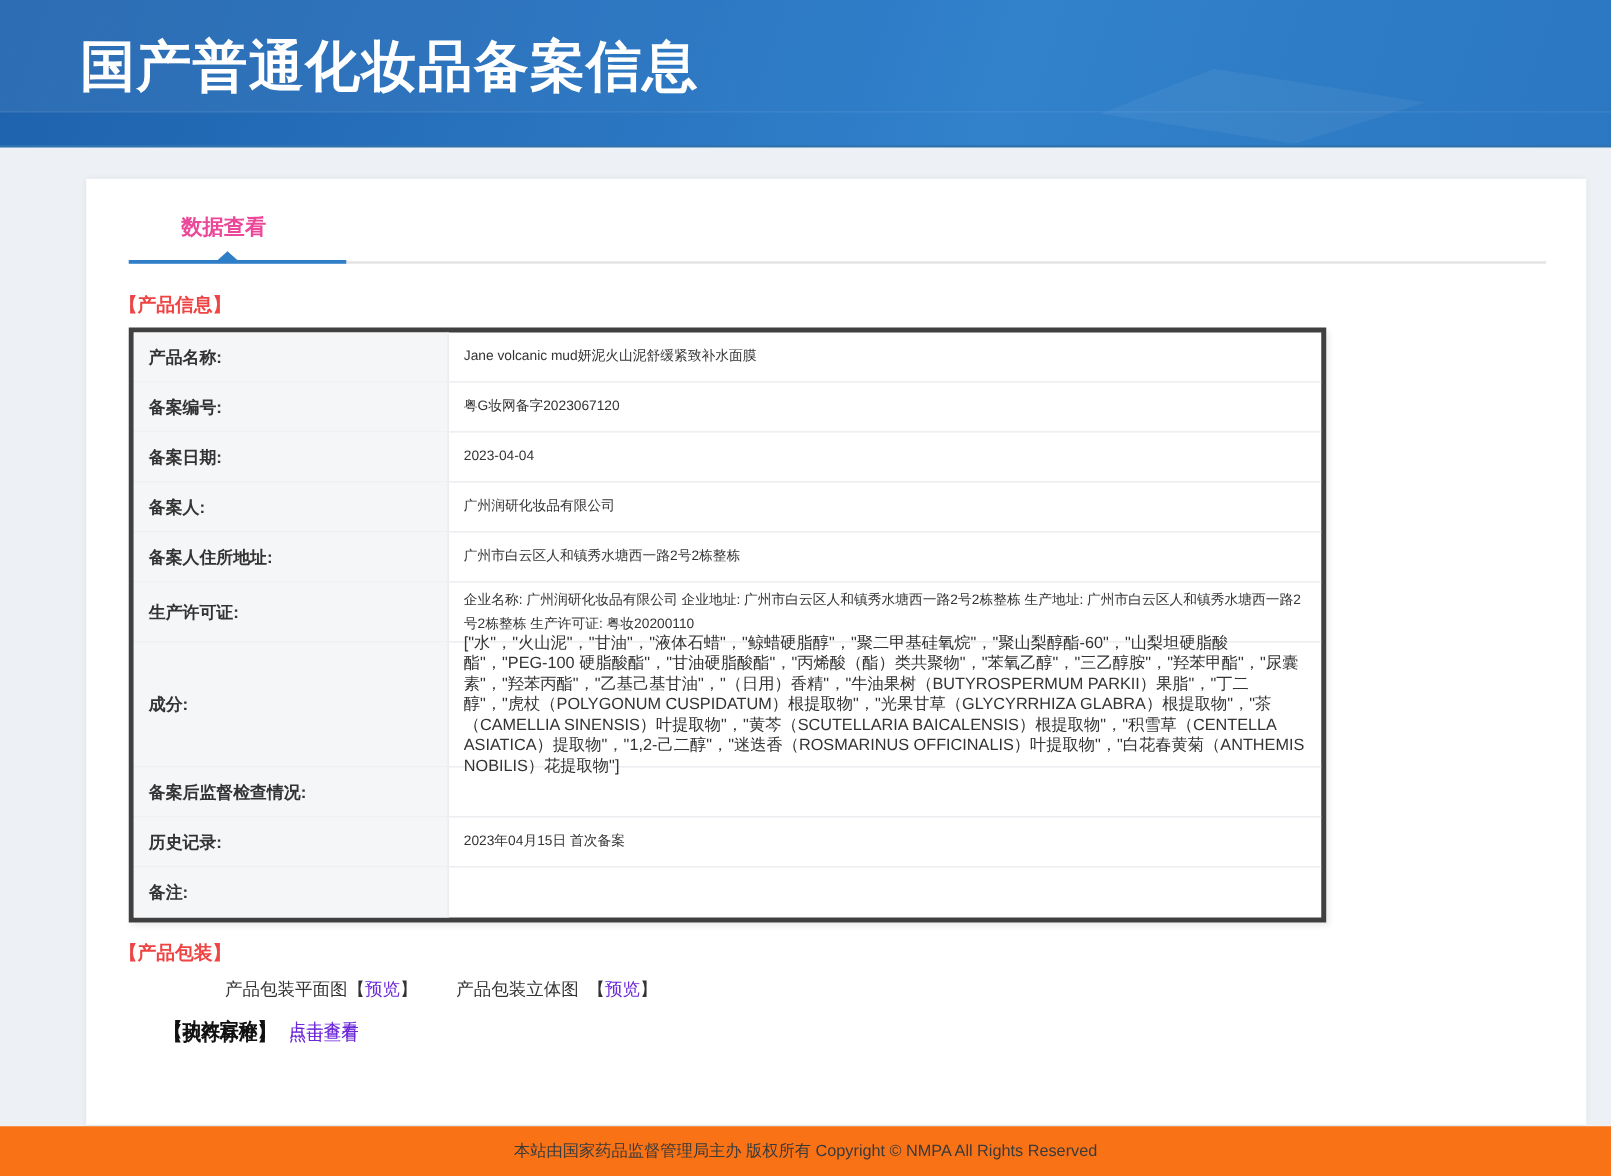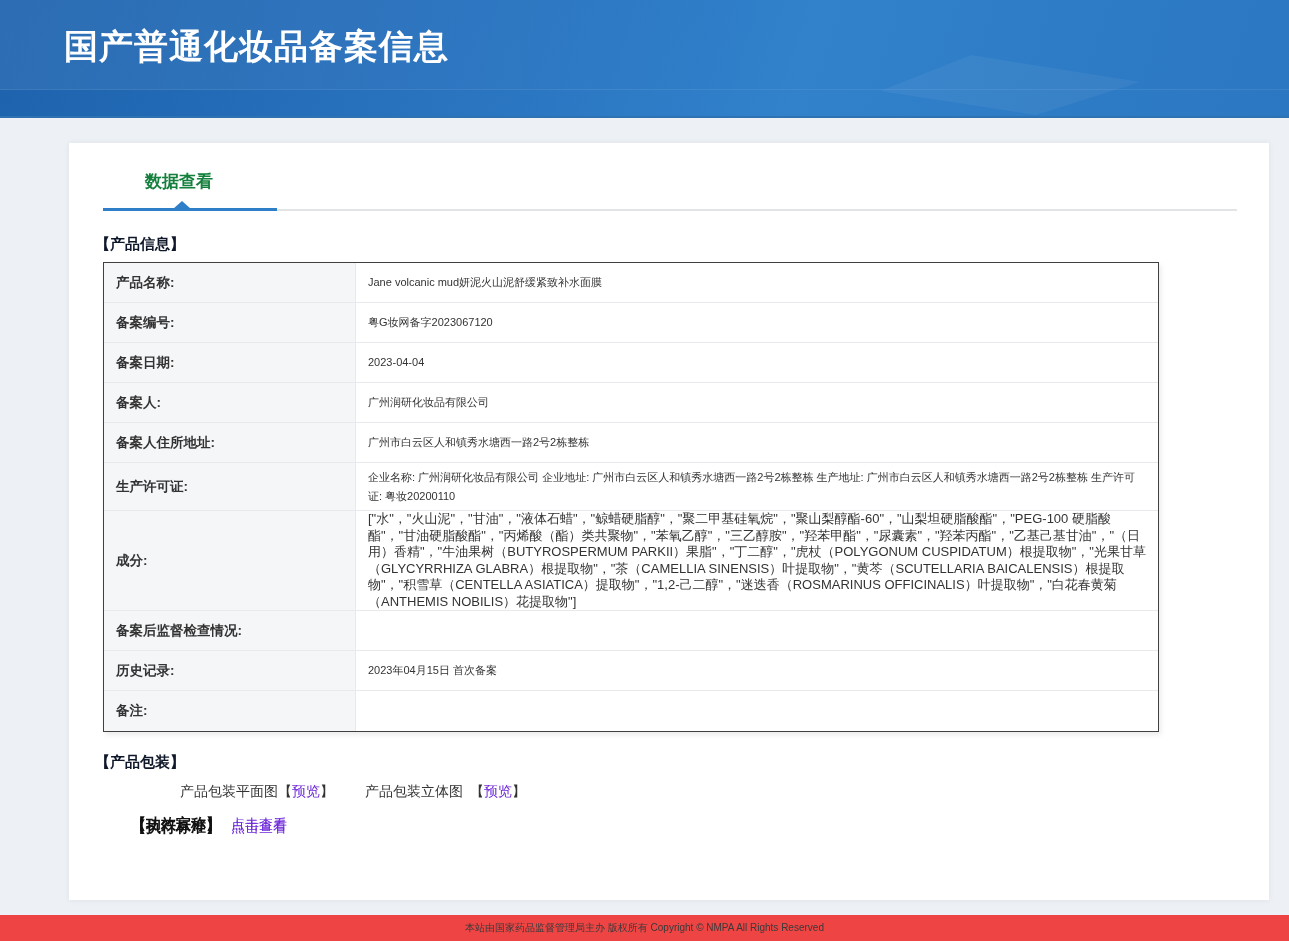--- a/index.html
+++ b/index.html
@@ -9,44 +9,44 @@
 
   
   .banner { position:absolute; top:0; left:0; width:1289px; height:118px;
             background:linear-gradient(108deg,#1d62ad 0%, #2a74c0 38%, #3181cb 62%, #2c77c1 100%);
             border-bottom:2px solid #2f72b2; }
   .banner-shine { position:absolute; top:0; left:0; width:100%; height:90px;
             background:linear-gradient(100deg, rgba(255,255,255,0.07), rgba(255,255,255,0) 55%);
             border-bottom:1px solid rgba(255,255,255,0.08); }
   .banner-poly { position:absolute; top:55px; left:880px; width:260px; height:60px;
             background:rgba(255,255,255,0.05); clip-path:polygon(0 60%, 35% 0, 100% 45%, 60% 100%); }
-  .banner-title { position:absolute; left:64px; top:24px; font-size:34px; font-weight:700;
+  .banner-title { position:absolute; left:64px; top:24px; font-size:44px; font-weight:700;
             color:#ffffff; letter-spacing:1px; }
 
   
   .card { position:absolute; left:69px; top:143px; width:1200px; height:757px;
           background:#ffffff; box-shadow:0 0 6px rgba(0,0,0,0.07); }
 
   
   .tab-label { position:absolute; left:76px; top:27px; font-size:17px; font-weight:700;
-               color:#15803d; cursor:pointer; }
+               color:#ec4899; cursor:pointer; }
   .tab-line { position:absolute; left:34px; top:66px; width:1134px; height:2px; background:#e3e4e6; }
   .tab-line-active { position:absolute; left:0; top:-1px; width:174px; height:3px; background:#2e7ec8; }
   .tab-arrow { position:absolute; left:70px; top:-8px; width:0; height:0;
                border-left:9px solid transparent; border-right:9px solid transparent;
                border-bottom:8px solid #2e7ec8; }
 
   
-  .section-title { position:absolute; font-size:15px; font-weight:700; color:#0f172a; }
+  .section-title { position:absolute; font-size:15px; font-weight:700; color:#ef4444; }
   .st-product   { left:26px; top:92px; }
   .st-packaging { left:26px; top:610px; }
 
   
-  .info-table { position:absolute; left:34px; top:119px; width:1056px;
-                border:1px solid #404040; background:#ffffff;
+  .info-table { position:absolute; left:34px; top:119px; width:958px;
+                border:4px solid #404040; background:#ffffff;
                 box-shadow:2px 3px 5px rgba(0,0,0,0.08); }
   .row { display:flex; border-bottom:1px solid #e7e9ed; }
   .row:last-child { border-bottom:none; }
   .cell-label { width:252px; min-width:252px; background:#f5f6f8; border-right:1px solid #e7e9ed;
                 display:flex; align-items:center; padding:0 12px;
                 font-size:13.5px; font-weight:700; color:#333333; }
   .cell-value { flex:1; display:flex; align-items:center; padding:3px 12px;
                 font-size:11px; color:#333333; line-height:19px; }
   .h40 { height:40px; } .h48 { height:48px; } .h100 { height:100px; }
   .ingredients .cell-value { font-size:13px; line-height:16.5px; padding:4px 12px; }
@@ -57,23 +57,23 @@
   .pack-item + .pack-item { margin-left:31px; }
   .pack-gap { margin-left:7px; }
   .bracket { color:#333333; font-weight:400; }
   a.preview-link, a.view-link { color:#6d28d9; text-decoration:none; cursor:pointer; }
   .inline-line { position:absolute; left:26px; font-size:15px; color:#111111; font-weight:700;margin-left:36px; }
   .line-standard { top:675px; }
   .line-claim { top:672px; }
   .inline-line a { font-size:14px; font-weight:400; margin-left:10px; }
 
   
-  .footer { position:absolute; left:0; bottom:0; width:1289px; height:26px; background:#ef4444;
+  .footer { position:absolute; left:0; bottom:0; width:1289px; height:40px; background:#f97316;
             display:flex; align-items:center; justify-content:center;
-            font-size:10px; color:#3a3a3a; }
+            font-size:13px; color:#3a3a3a; }
 </style>
 </head>
 <body>
 
 <div class="page">
 
   <div class="banner">
     <div class="banner-shine"></div>
     <div class="banner-poly"></div>
     <div class="banner-title">国产普通化妆品备案信息</div>

